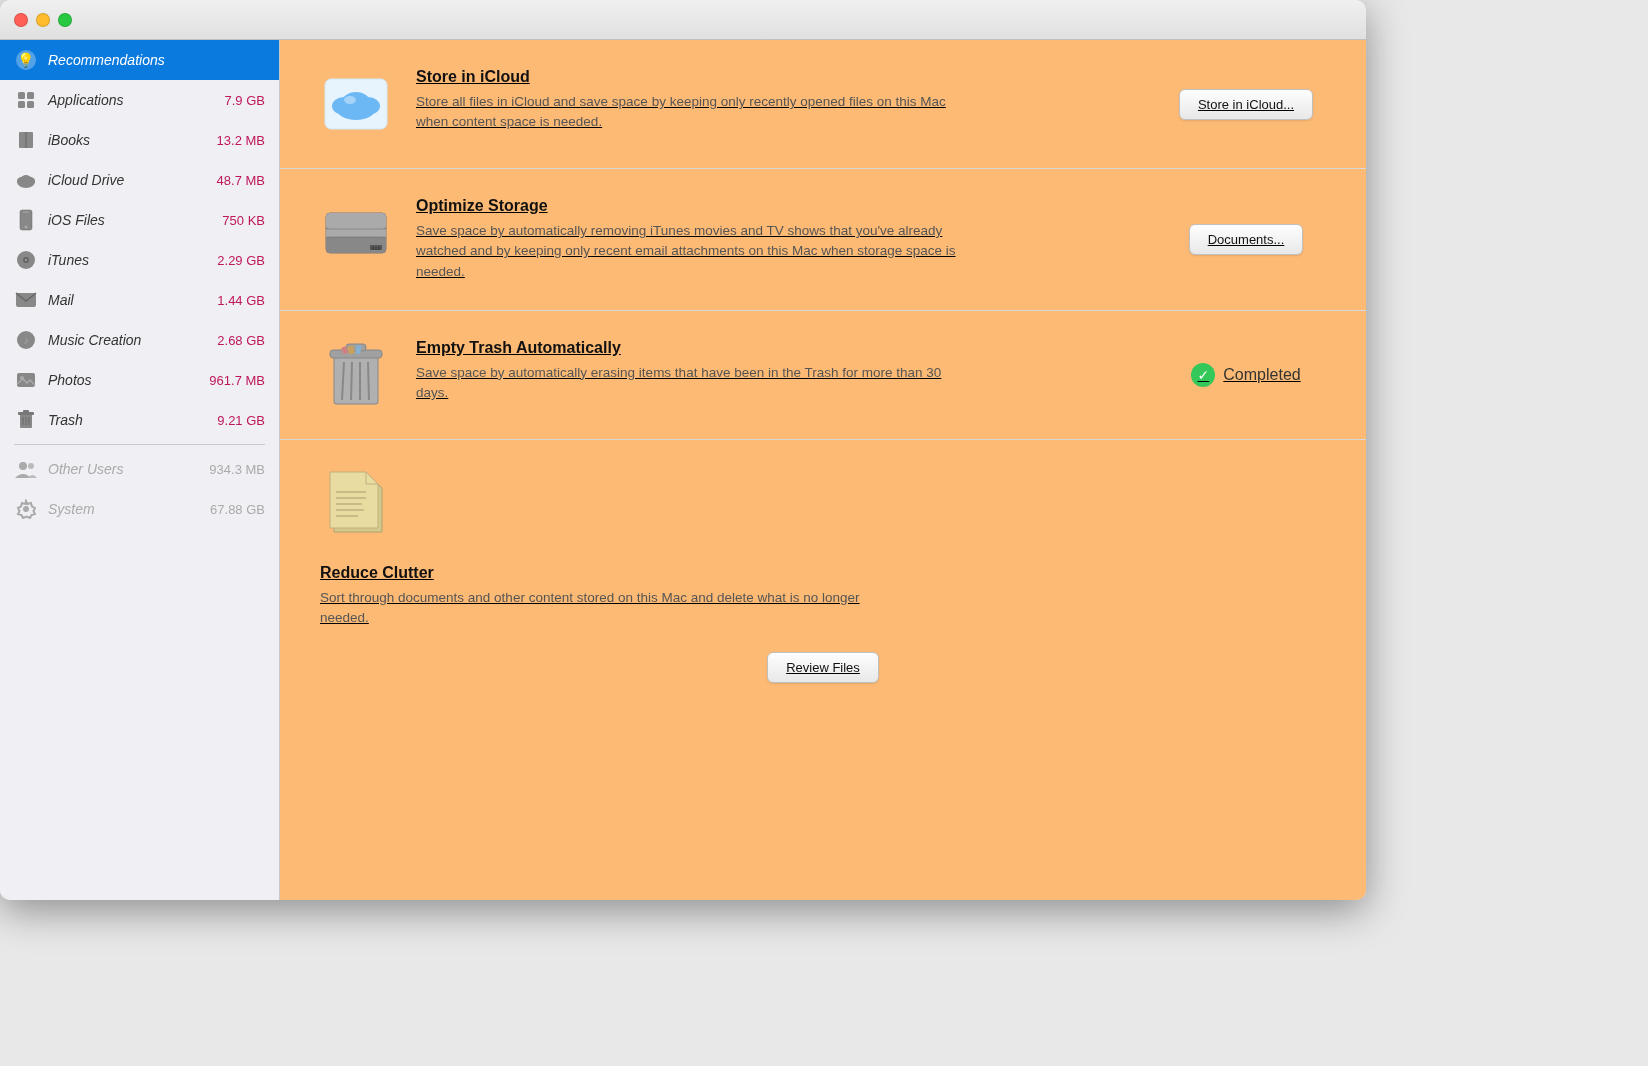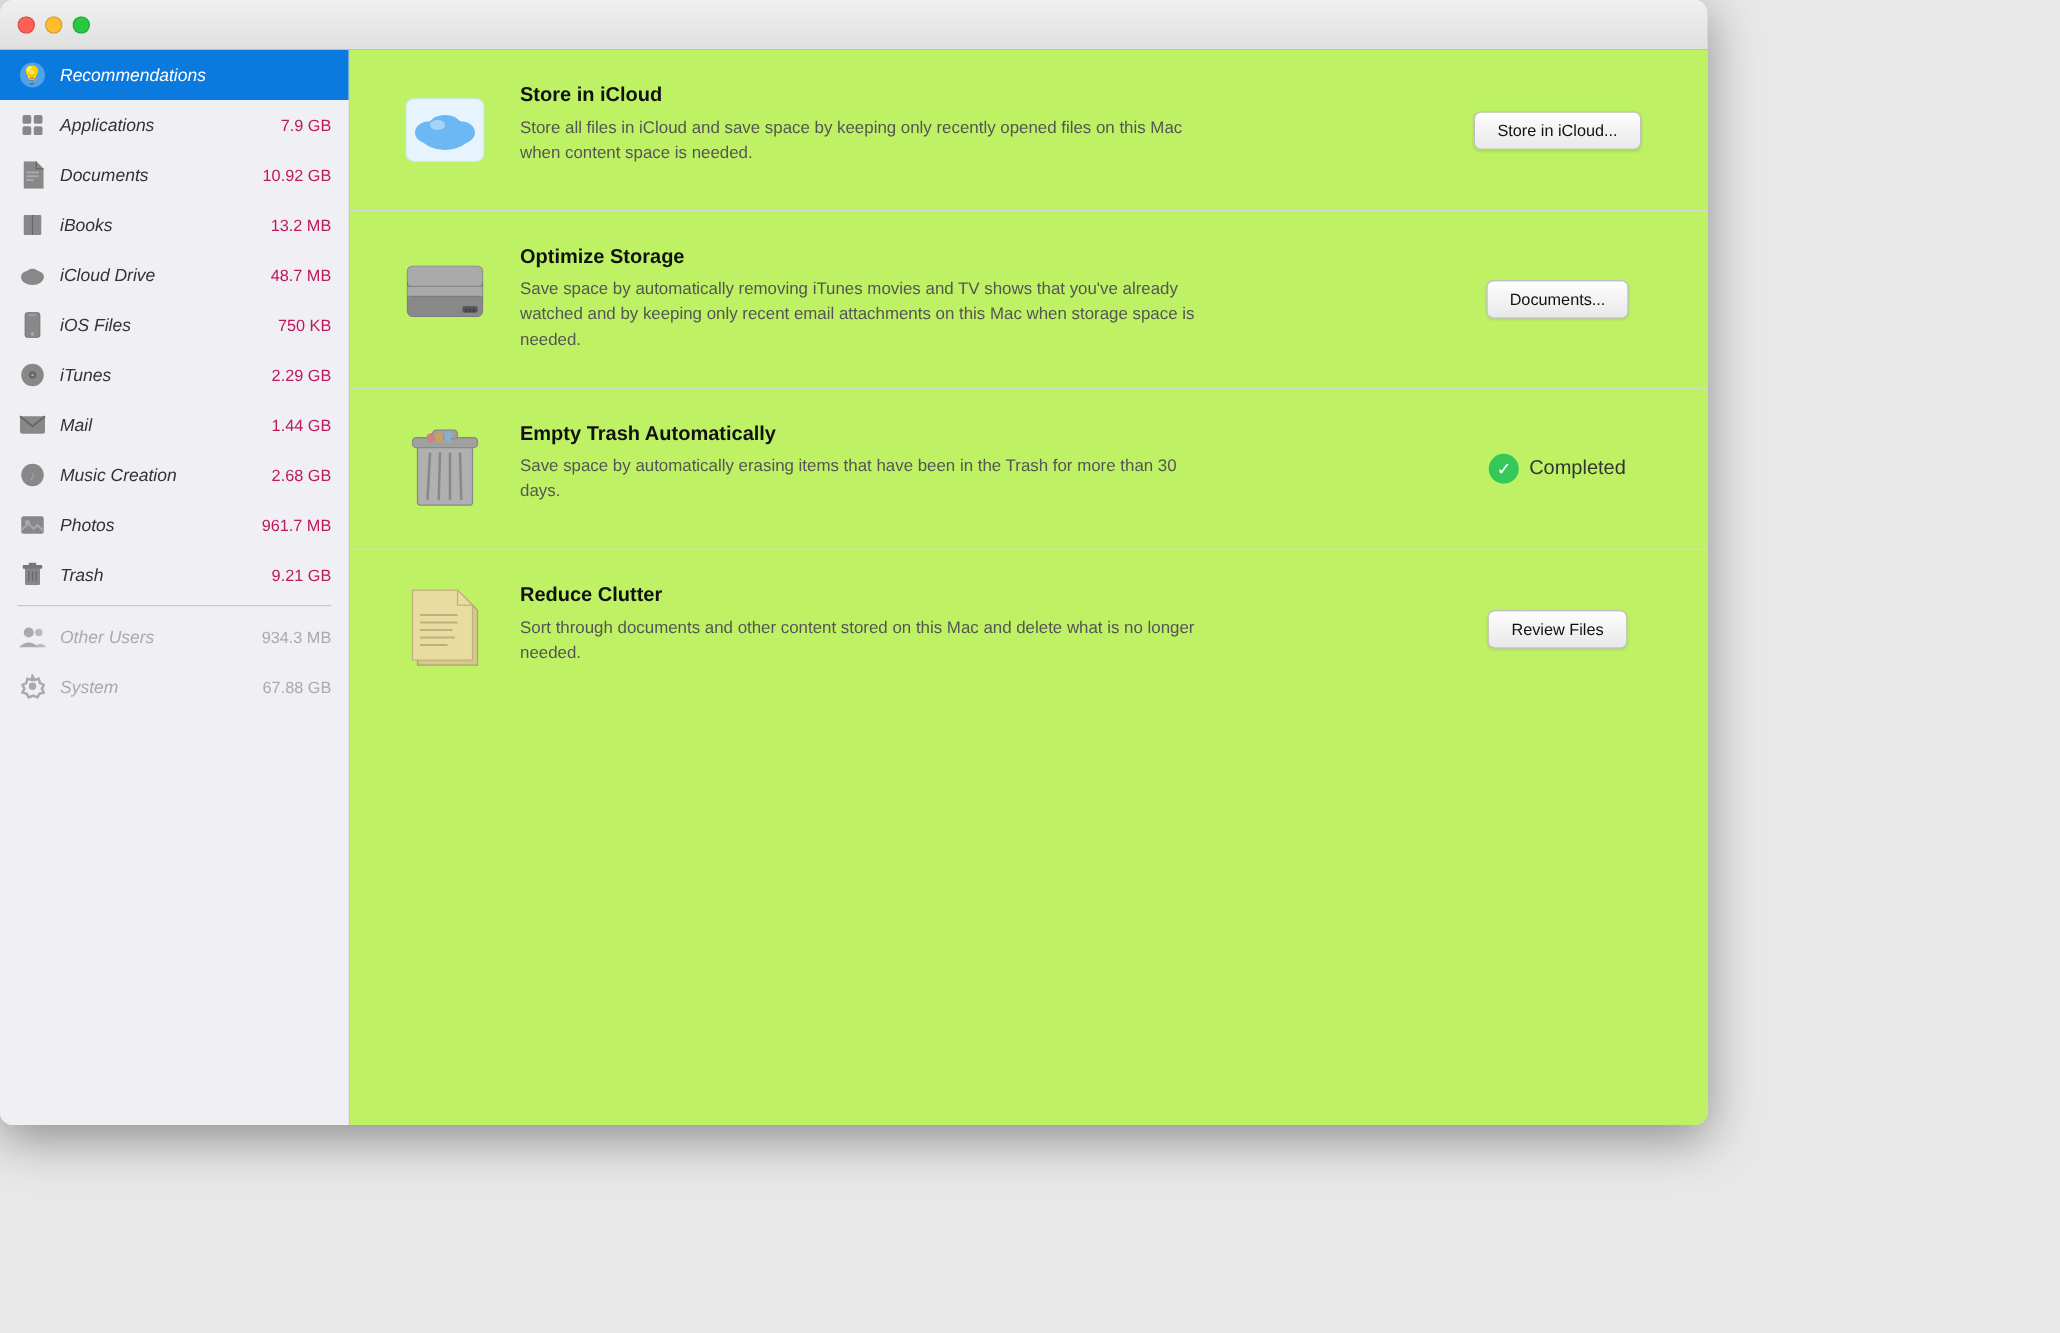--- a/index.html
+++ b/index.html
@@ -106,34 +106,36 @@
     }
     .sidebar-divider {
       height: 1px;
       background: #c8c8c8;
       margin: 4px 14px;
     }
 
     
     .content {
       flex: 1;
-      background: #bef264;
+      background: #fdba74;
       overflow-y: auto;
       padding: 0;
+      text-decoration: underline;
     }
 
     .recommendation-item {
       display: flex;
       align-items: flex-start;
       padding: 28px 40px;
       border-bottom: 1px solid #d8d8d8;
       gap: 24px;
     }
     .recommendation-item:last-child {
       border-bottom: none;
+      flex-direction: column;
     }
 
     .rec-icon {
       width: 72px;
       height: 72px;
       flex-shrink: 0;
       display: flex;
       align-items: center;
       justify-content: center;
     }
@@ -226,33 +228,20 @@
             <rect x="11" y="2" width="7" height="7" rx="1.5" fill="#888"></rect>
             <rect x="2" y="11" width="7" height="7" rx="1.5" fill="#888"></rect>
             <rect x="11" y="11" width="7" height="7" rx="1.5" fill="#888"></rect>
           </svg>
         </div>
         <span class="sidebar-label">Applications</span>
         <span class="sidebar-size">7.9 GB</span>
       </div>
       <div class="sidebar-item">
         <div class="sidebar-icon">
-          <svg width="18" height="22" viewBox="0 0 18 22">
-            <path d="M2 0h10l6 6v16H2z" fill="#888"></path>
-            <path d="M12 0v6h6" fill="none" stroke="#666" stroke-width="1"></path>
-            <line x1="4" y1="9" x2="14" y2="9" stroke="#aaa" stroke-width="1.5"></line>
-            <line x1="4" y1="12" x2="14" y2="12" stroke="#aaa" stroke-width="1.5"></line>
-            <line x1="4" y1="15" x2="10" y2="15" stroke="#aaa" stroke-width="1.5"></line>
-          </svg>
-        </div>
-        <span class="sidebar-label">Documents</span>
-        <span class="sidebar-size">10.92 GB</span>
-      </div>
-      <div class="sidebar-item">
-        <div class="sidebar-icon">
           <svg width="20" height="20" viewBox="0 0 20 20">
             <rect x="3" y="2" width="14" height="16" rx="1" fill="#888"></rect>
             <line x1="10" y1="2" x2="10" y2="18" stroke="#666" stroke-width="1"></line>
           </svg>
         </div>
         <span class="sidebar-label">iBooks</span>
         <span class="sidebar-size">13.2 MB</span>
       </div>
       <div class="sidebar-item">
         <div class="sidebar-icon">

